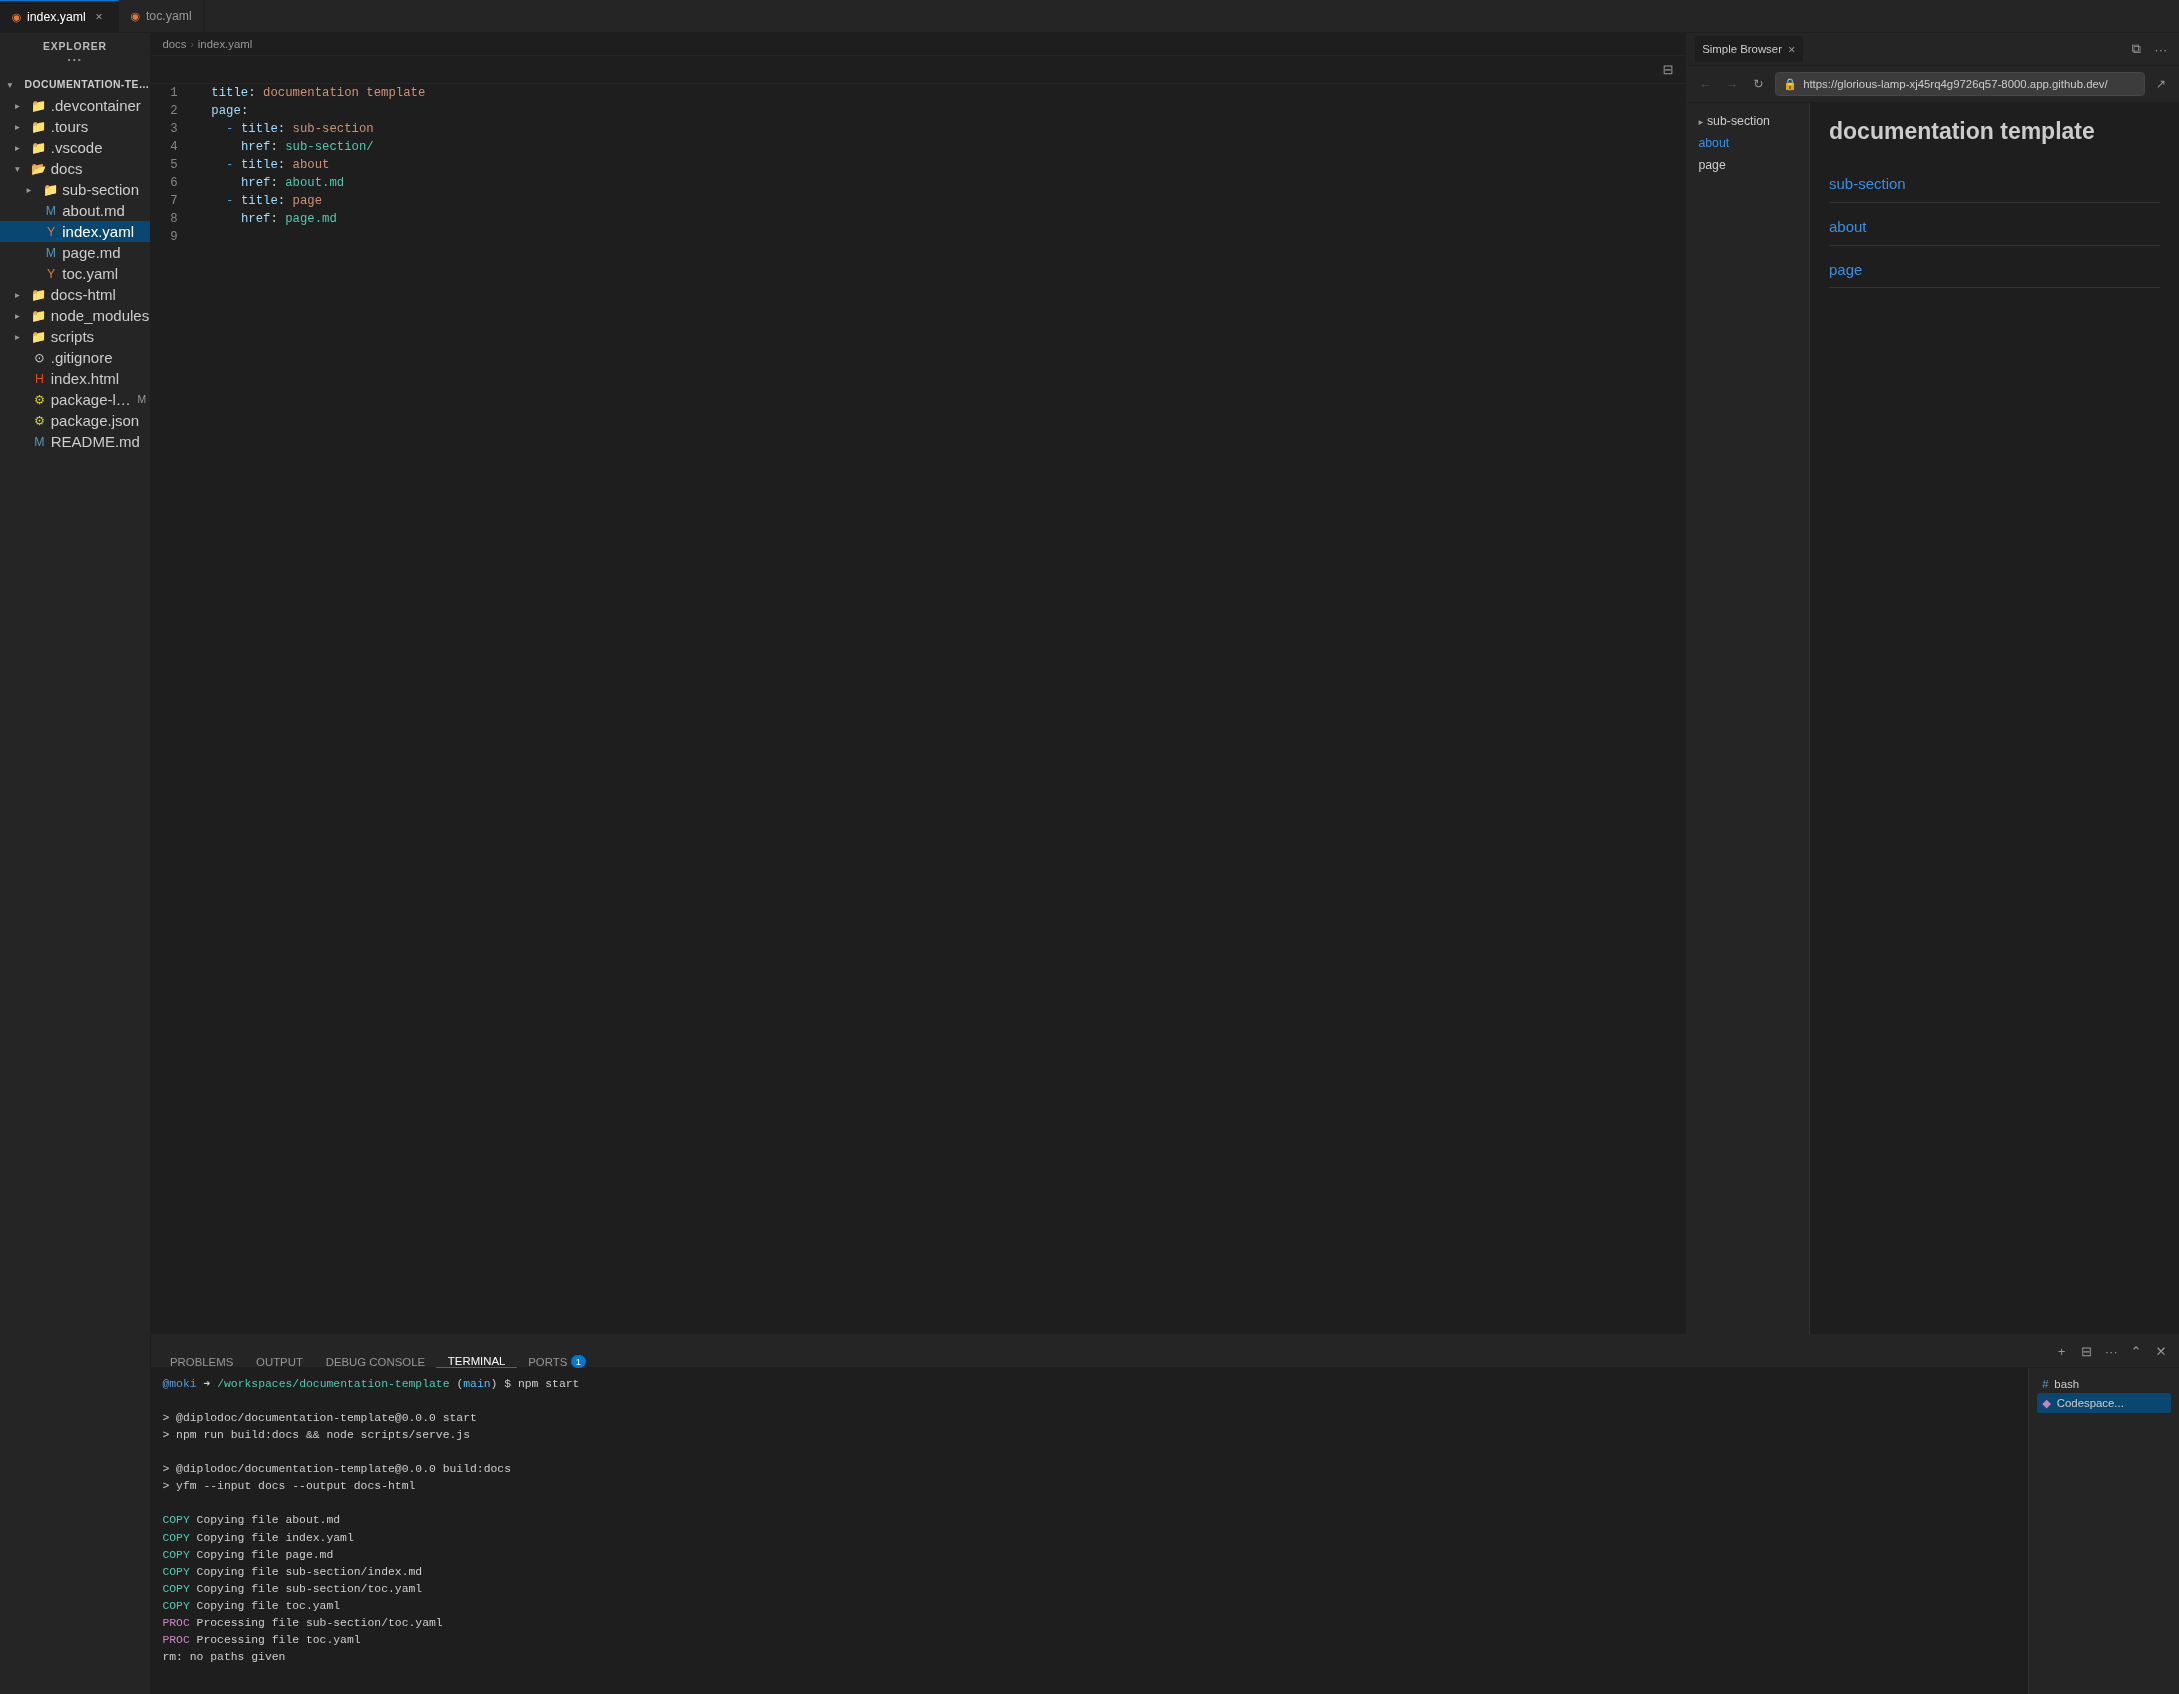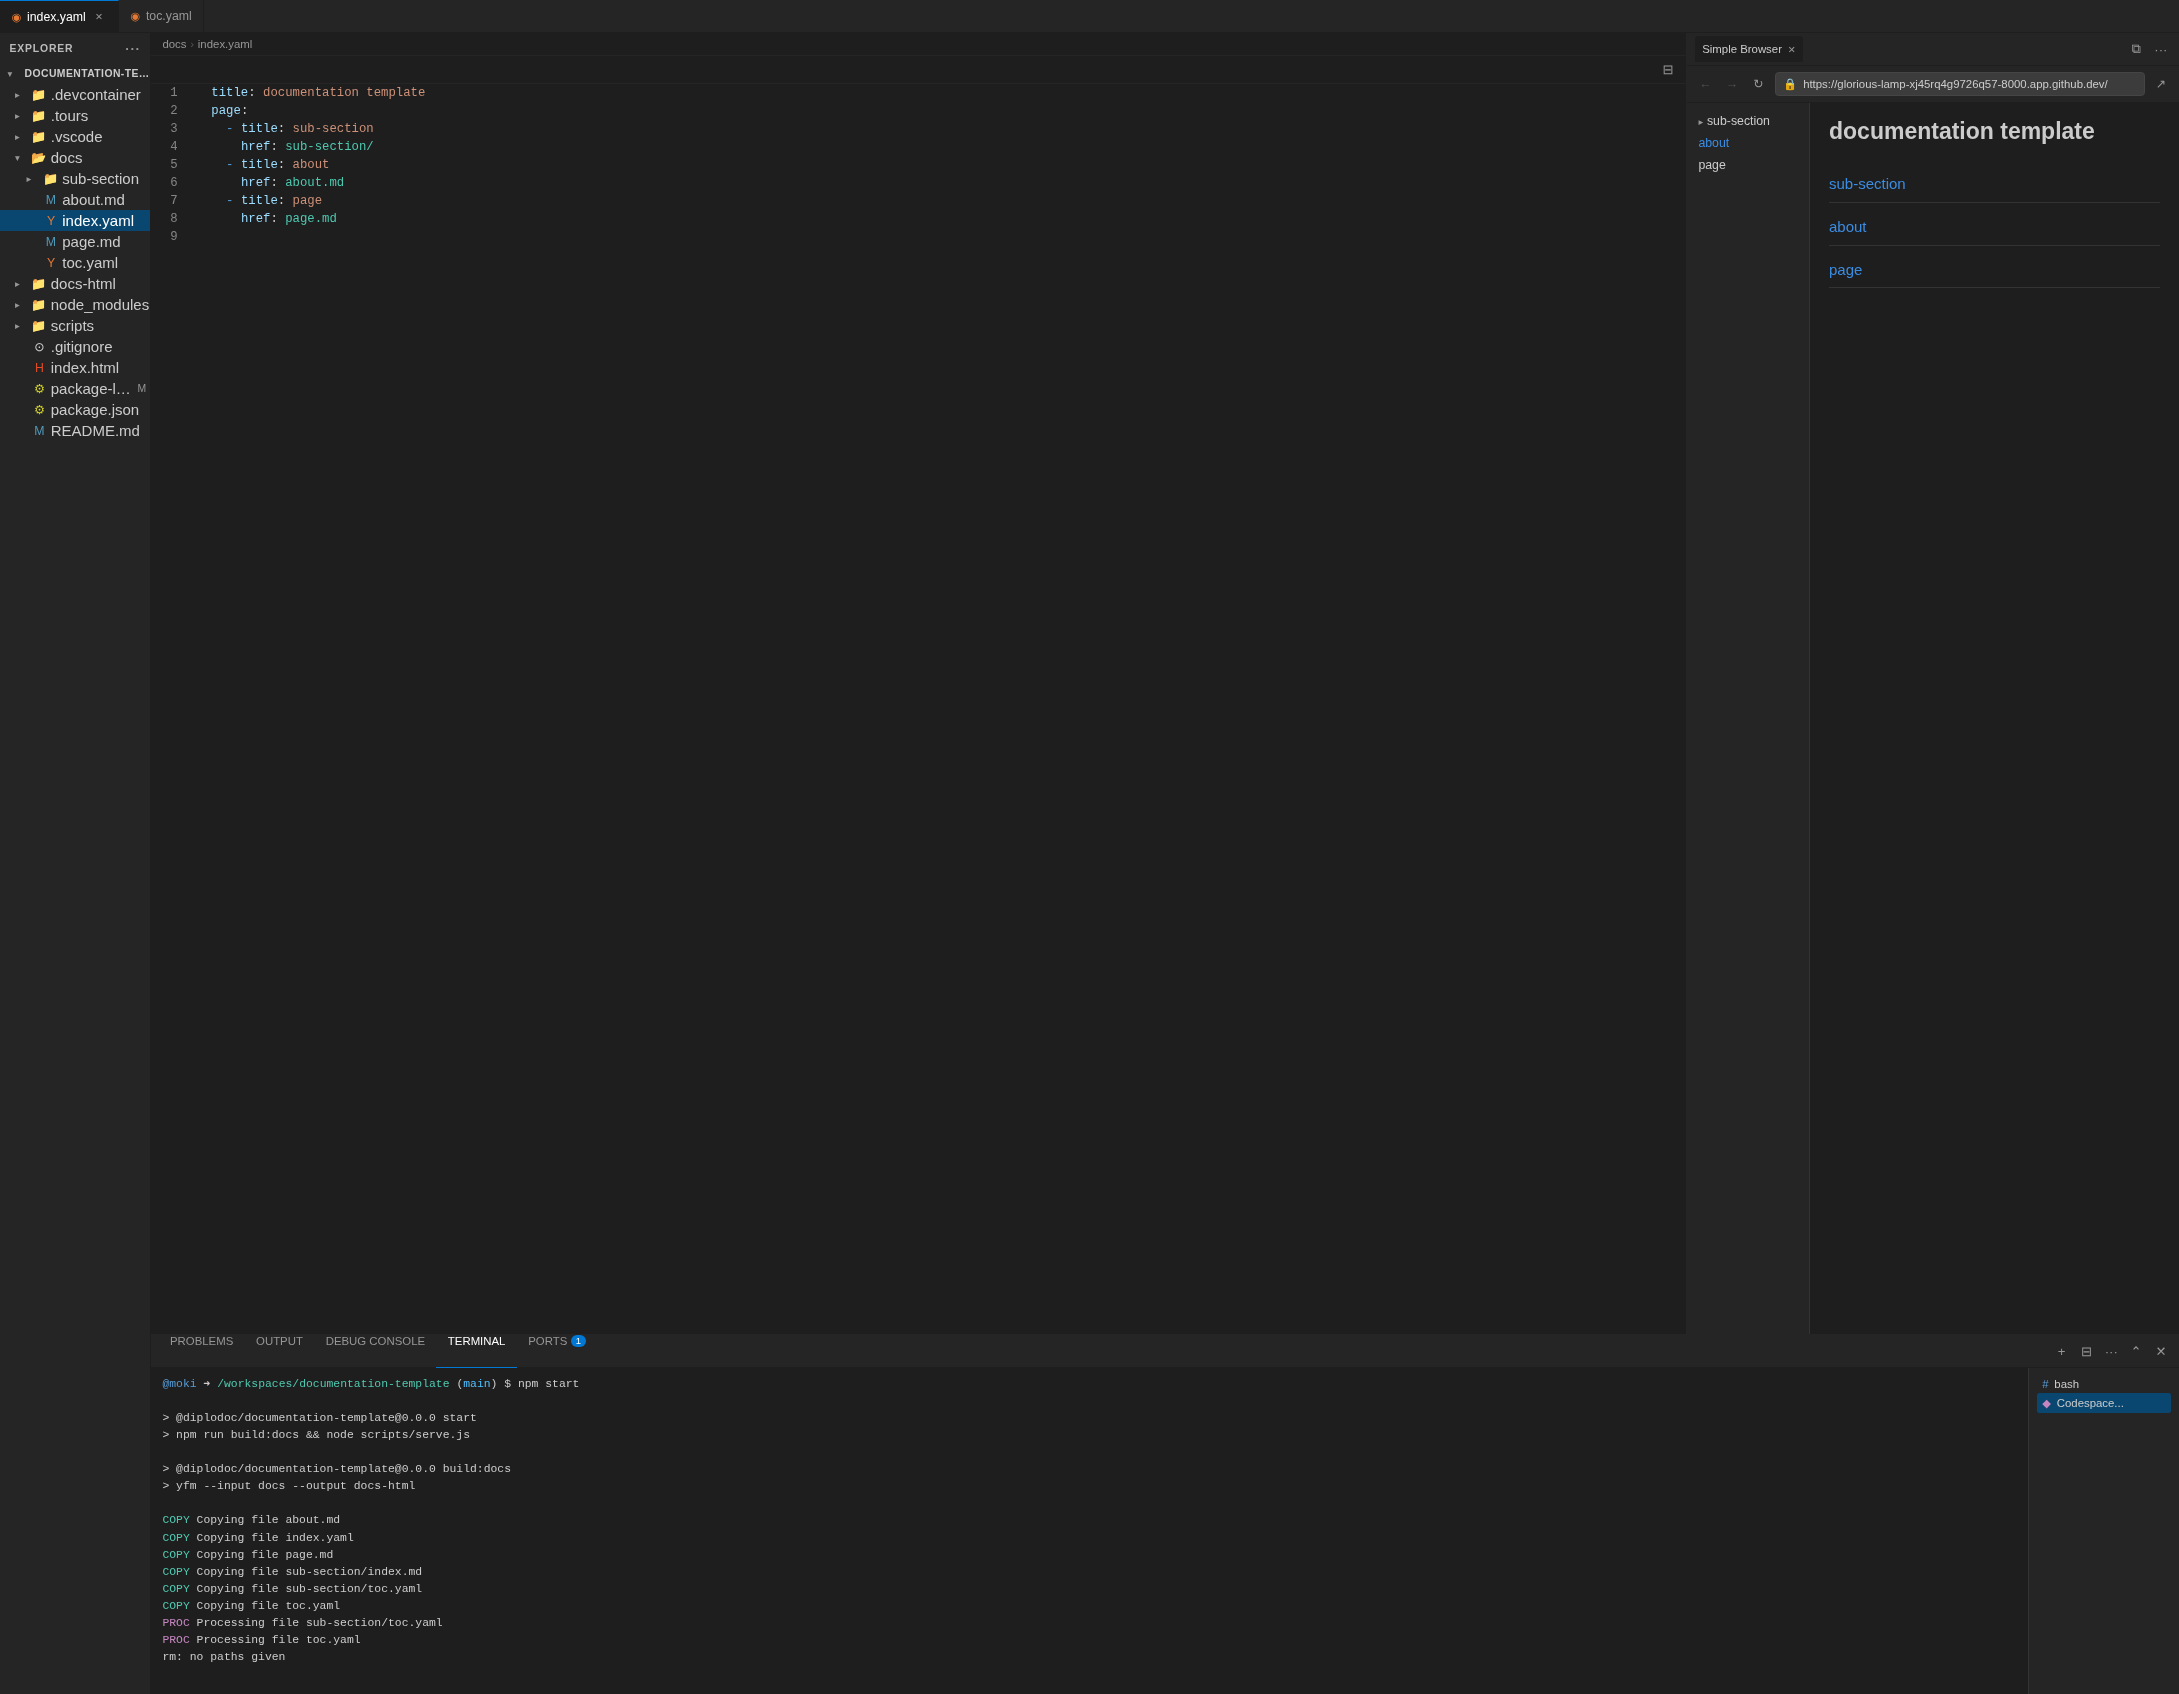--- a/index.html
+++ b/index.html
@@ -61,20 +61,21 @@
     .sidebar-header {
       display: flex;
       align-items: center;
       justify-content: space-between;
       padding: 7.6px 9.5px;
       font-size: 10.4px;
       font-weight: 700;
       letter-spacing: 0.08em;
       color: #bbbbbb;
       text-transform: uppercase;
+      flex-direction: column;
     }
     .sidebar-header-icons {
       display: flex;
       gap: 3.8px;
     }
     .sidebar-icon-btn {
       width: 15px;
       height: 15px;
       display: flex;
       align-items: center;
@@ -309,21 +310,21 @@
       background: #252526;
       height: 33px;
       border-bottom: 0.9px solid #1e1e1e;
       padding: 0 7.6px;
       gap: 0;
     }
     .terminal-tab {
       padding: 0 11.4px;
       height: 33px;
       display: flex;
-      align-items: flex-start;
+      align-items: flex-end;
       font-size: 11.4px;
       color: #969696;
       cursor: pointer;
     }
     .terminal-tab.active {
       color: #ffffff;
       border-bottom: 0.9px solid #0078d4;
     }
     .terminal-tab-badge {
       background: #0078d4;

